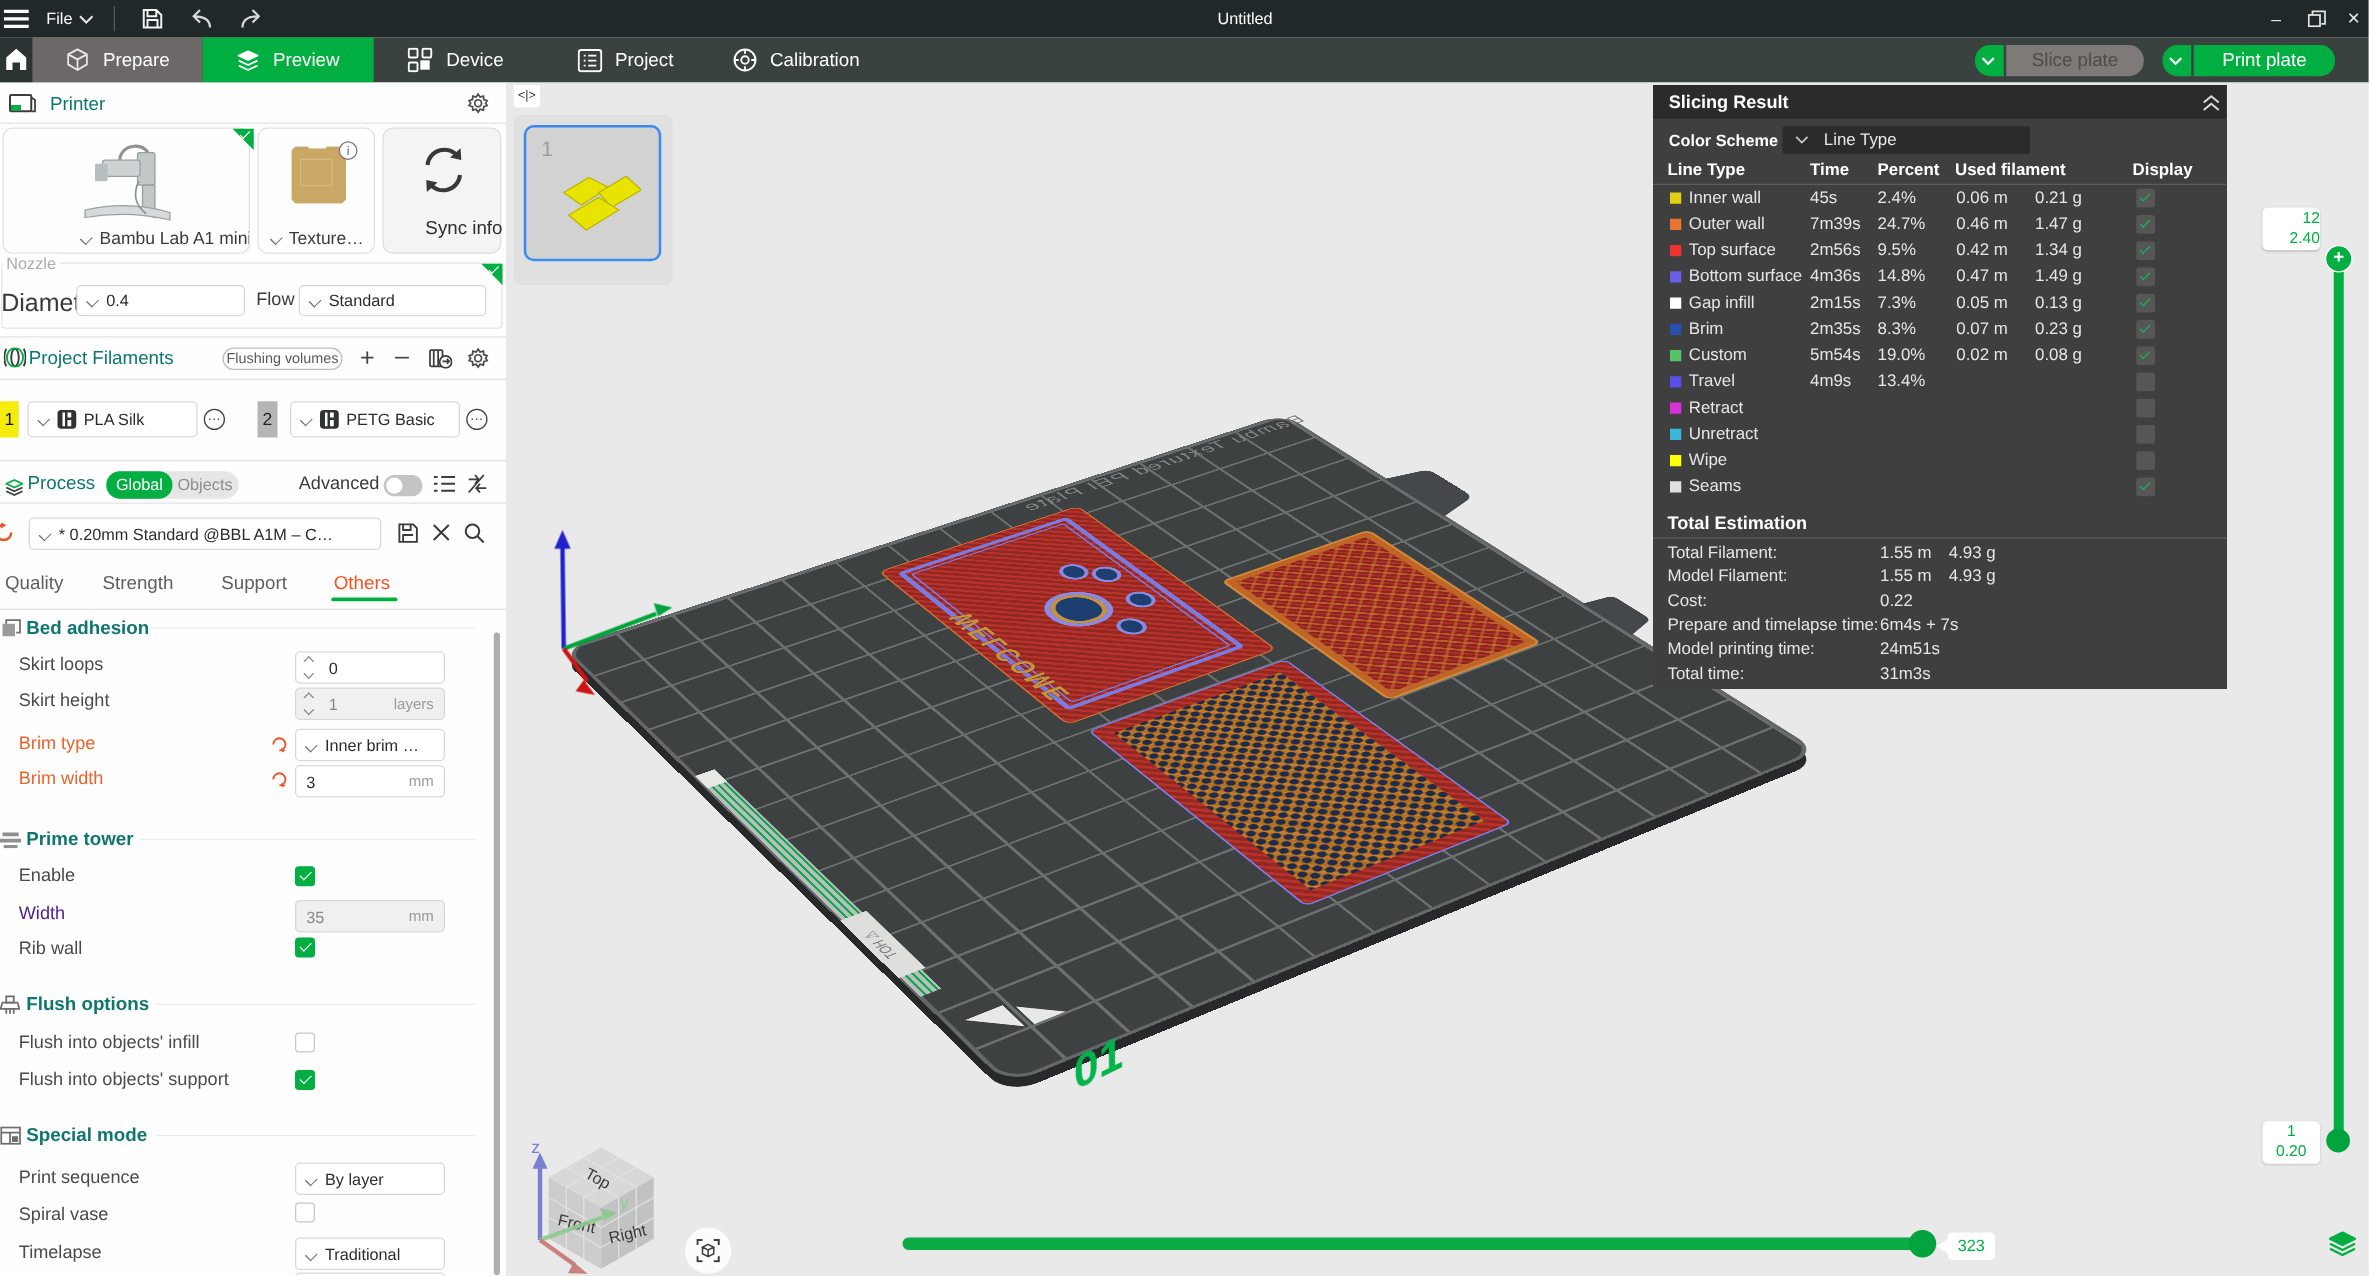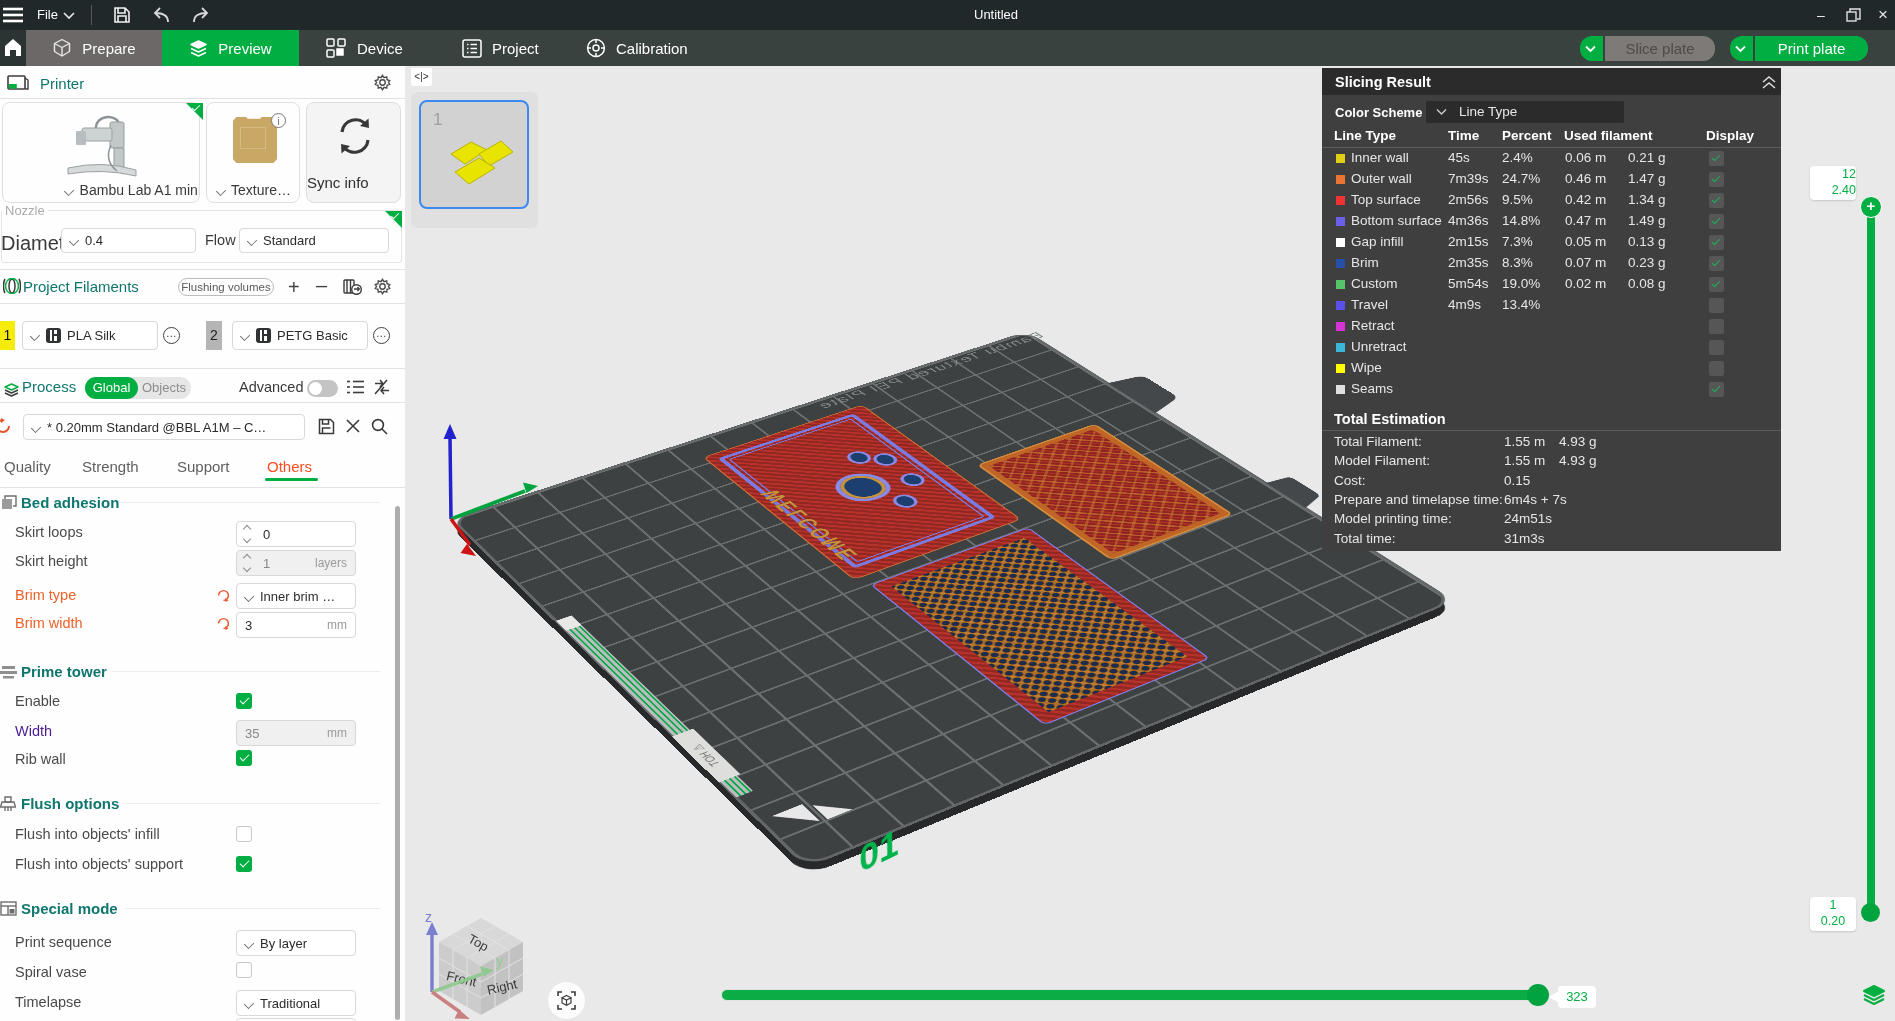--- a/index.html
+++ b/index.html
@@ -181,21 +181,21 @@
 
   <div class="abs" style="left:306px;top:36px;width:95px;height:101px;border:1px solid #dedede;border-radius:8px;background:#f4f4f4">
     <svg class="abs" style="left:28px;top:13px" width="40" height="40" viewBox="0 0 40 40">
           <g fill="none" stroke="#383838" stroke-width="3.2">
             <path d="M7 16 A 13.5 13.5 0 0 1 31.5 9.5"></path>
             <path d="M33 24 A 13.5 13.5 0 0 1 8.5 30.5"></path>
           </g>
           <path d="M33.5 2.5 l0.5 9.5 -9-2z" fill="#383838"></path>
           <path d="M6.5 37.5 l-0.5-9.5 9 2z" fill="#383838"></path>
         </svg>
-    <div class="abs" style="left:0;top:71px;width:95px;text-align:left;font-size:15px;color:#2e2e2e">Sync info</div>
+    <div class="abs" style="left:0;top:71px;width:95px;text-align:right;font-size:15px;color:#2e2e2e">Sync info</div>
   </div>
 
   <div class="abs" style="left:1px;top:144px;width:401px;height:53px;border:1px solid #e4e4e4;border-radius:3px"></div>
   <div class="abs" style="left:2px;top:137px;font-size:13px;color:#ababab;background:#fefefe;padding:0 3px">Nozzle</div>
   <div class="greencorner" style="left:385px;top:145px"></div>
   <div class="abs" style="left:1px;top:166px;font-size:20px;color:#3a3a3a">Diameter</div>
   <div class="selbox" style="left:61px;top:162px;width:135px;height:25px"><span class="chev chevg"></span>0.4</div>
   <div class="abs" style="left:205px;top:166px;font-size:14.5px;color:#3a3a3a">Flow</div>
   <div class="selbox" style="left:239px;top:162px;width:150px;height:25px"><span class="chev chevg"></span>Standard</div>
 
@@ -565,21 +565,21 @@
       </div>
   <div class="abs" style="left:12px;top:343px;font-weight:bold;font-size:14.5px;color:#fff">Total Estimation</div>
   <div class="abs" style="left:0;top:362px;width:459px;height:1px;background:#5d5d5d"></div>
   <div class="abs" style="left:12px;top:366px">Total Filament:</div>
   <div class="abs" style="left:182px;top:366px">1.55 m</div>
   <div class="abs" style="left:237px;top:366px">4.93 g</div>
   <div class="abs" style="left:12px;top:385px">Model Filament:</div>
   <div class="abs" style="left:182px;top:385px">1.55 m</div>
   <div class="abs" style="left:237px;top:385px">4.93 g</div>
   <div class="abs" style="left:12px;top:405px">Cost:</div>
-  <div class="abs" style="left:182px;top:405px">0.15</div>
+  <div class="abs" style="left:182px;top:405px">0.22</div>
   <div class="abs" style="left:12px;top:424px">Prepare and timelapse time:</div>
   <div class="abs" style="left:182px;top:424px">6m4s + 7s</div>
   <div class="abs" style="left:12px;top:443px">Model printing time:</div>
   <div class="abs" style="left:182px;top:443px">24m51s</div>
   <div class="abs" style="left:12px;top:463px">Total time:</div>
   <div class="abs" style="left:182px;top:463px">31m3s</div>
 </div>
 
 <div class="abs" style="left:1867px;top:212px;width:8px;height:700px;background:#00ae42;border-radius:4px"></div>
 <div class="abs" style="left:1860px;top:196px;width:22px;height:22px;background:#00ae42;border-radius:50%;border:1.5px solid #fff"></div>

